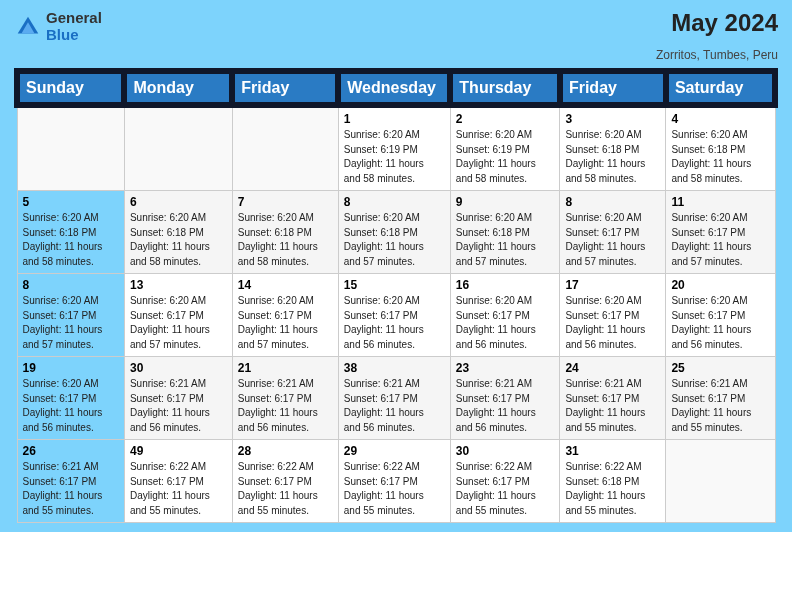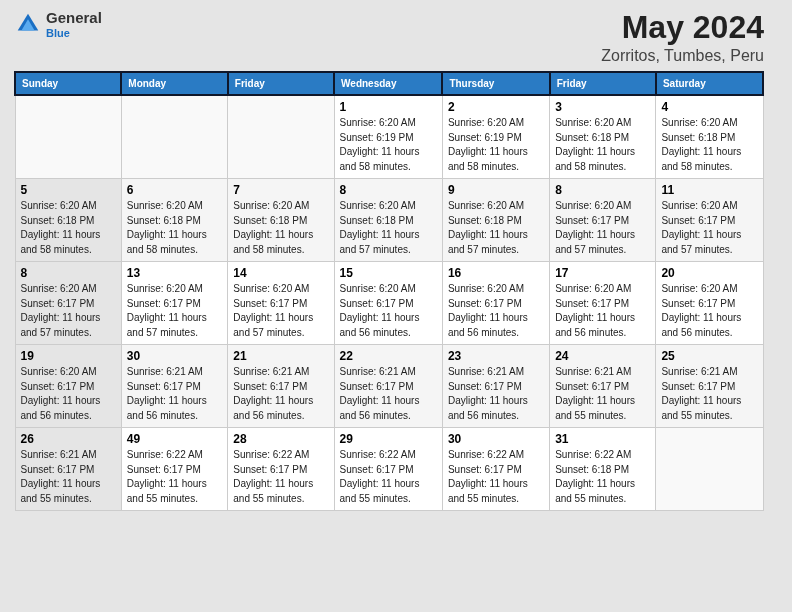--- a/index.html
+++ b/index.html
@@ -5,23 +5,23 @@
     * { box-sizing: border-box; margin: 0; padding: 0; }
     body {
       font-family: Arial, sans-serif;
       background: #fff;
       width: 792px;
       height: 612px;
       overflow: hidden;
     }
     .page {
       width: 792px;
-      height: 612px;
-      background: #e5e5e5;
-      padding: 10px 28px 10px 14px;
+      height: 532px;
+      background: #7dd3fc;
+      padding: 10px 14px 10px 14px;
     }
     .header {
       display: flex;
       justify-content: space-between;
       align-items: flex-start;
       margin-bottom: 6px;
     }
     .logo {
       display: flex;
       align-items: center;
@@ -31,56 +31,56 @@
       display: flex;
       flex-direction: column;
       line-height: 1.1;
     }
     .logo-general {
       font-size: 15px;
       font-weight: bold;
       color: #333;
     }
     .logo-blue {
-      font-size: 11px;
+      font-size: 15px;
       font-weight: bold;
       color: #1a6fc4;
     }
     .logo-icon {
       width: 28px;
       height: 28px;
     }
     .title-block {
       text-align: right;
     }
     .title-month {
-      font-size: 32px;
+      font-size: 24px;
       font-weight: bold;
       color: #222;
       line-height: 1.1;
     }
     .title-location {
-      font-size: 16px;
+      font-size: 12px;
       color: #444;
-      margin-top: 2px;
+      margin-top: 12px;
     }
     .calendar {
       width: 100%;
       border-collapse: collapse;
       border: 1px solid #bbb;
       font-size: 10.5px;
     }
     .calendar th {
       background: #2a7bc4;
       color: #fff;
       text-align: left;
       padding: 5px 6px;
-      font-size: 10px;
-      font-weight: bold;
-      border: 2px solid #0f172a;
+      font-size: 16px;
+      font-weight: bold;
+      border: 6px solid #0f172a;
     }
     .calendar td {
       border: 1px solid #ccc;
       vertical-align: top;
       padding: 4px 5px;
       width: 113px;
       min-height: 72px;
       background: #fff;
     }
     .calendar tr:nth-child(even) td {
@@ -293,21 +293,21 @@
 and 56 minutes.</div>
           </td>
           <td>
             <span class="day-num">21</span>
             <div class="day-info" style="white-space: pre-line;">Sunrise: 6:21 AM
 Sunset: 6:17 PM
 Daylight: 11 hours
 and 56 minutes.</div>
           </td>
           <td>
-            <span class="day-num">22</span>
+            <span class="day-num">38</span>
             <div class="day-info" style="white-space: pre-line;">Sunrise: 6:21 AM
 Sunset: 6:17 PM
 Daylight: 11 hours
 and 56 minutes.</div>
           </td>
           <td>
             <span class="day-num">23</span>
             <div class="day-info" style="white-space: pre-line;">Sunrise: 6:21 AM
 Sunset: 6:17 PM
 Daylight: 11 hours

